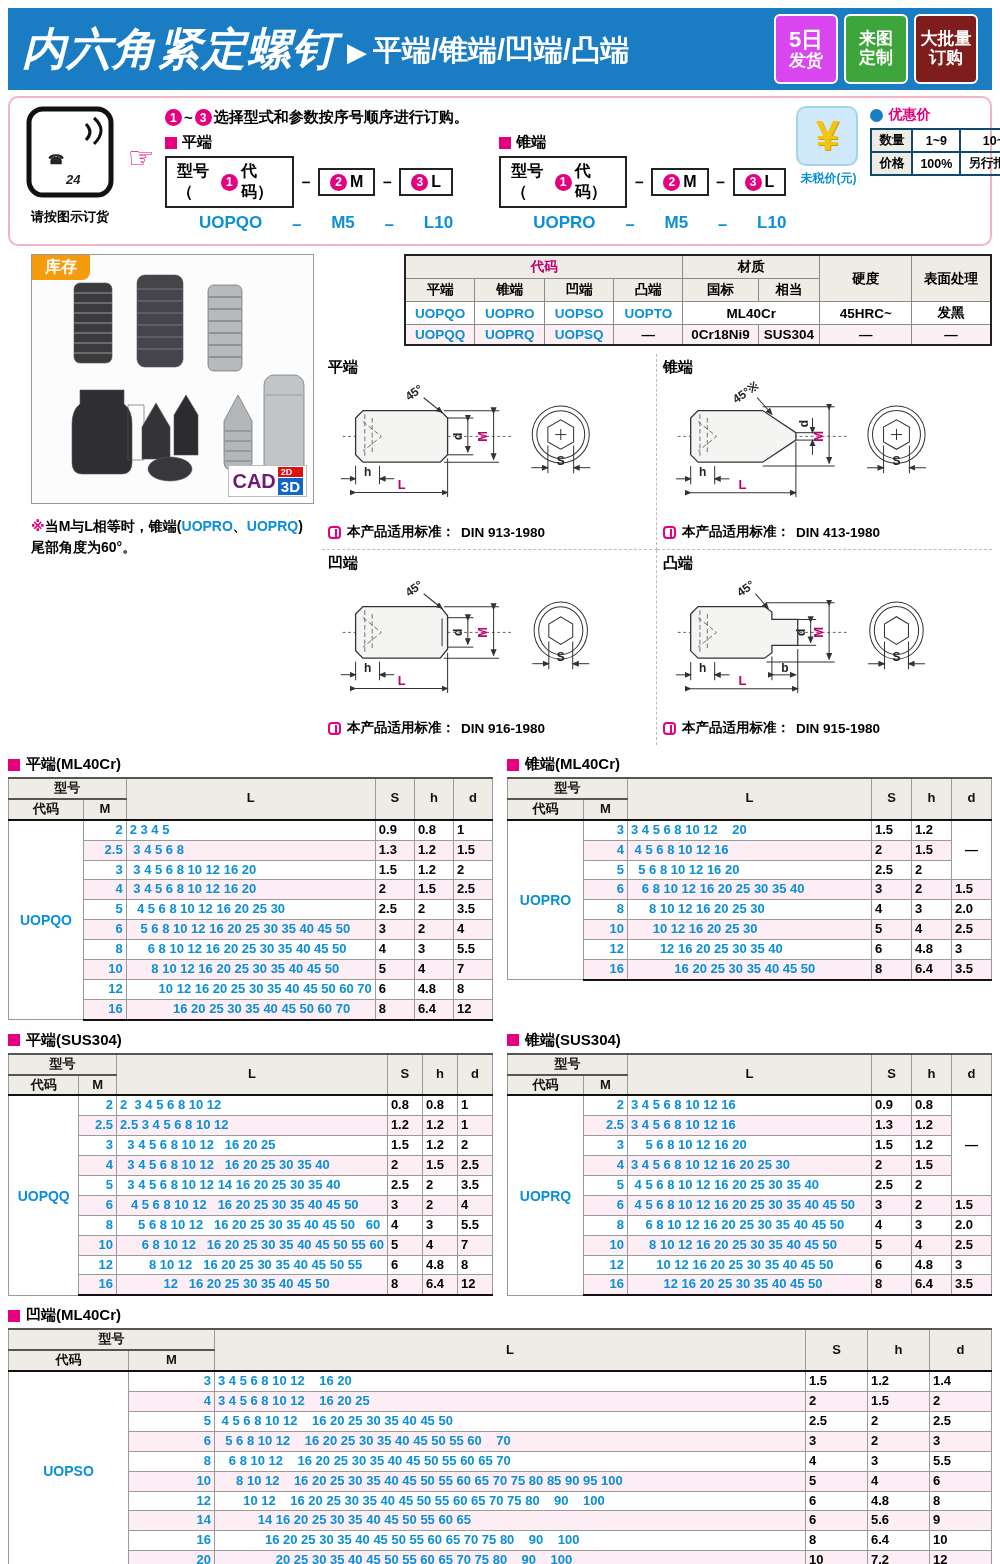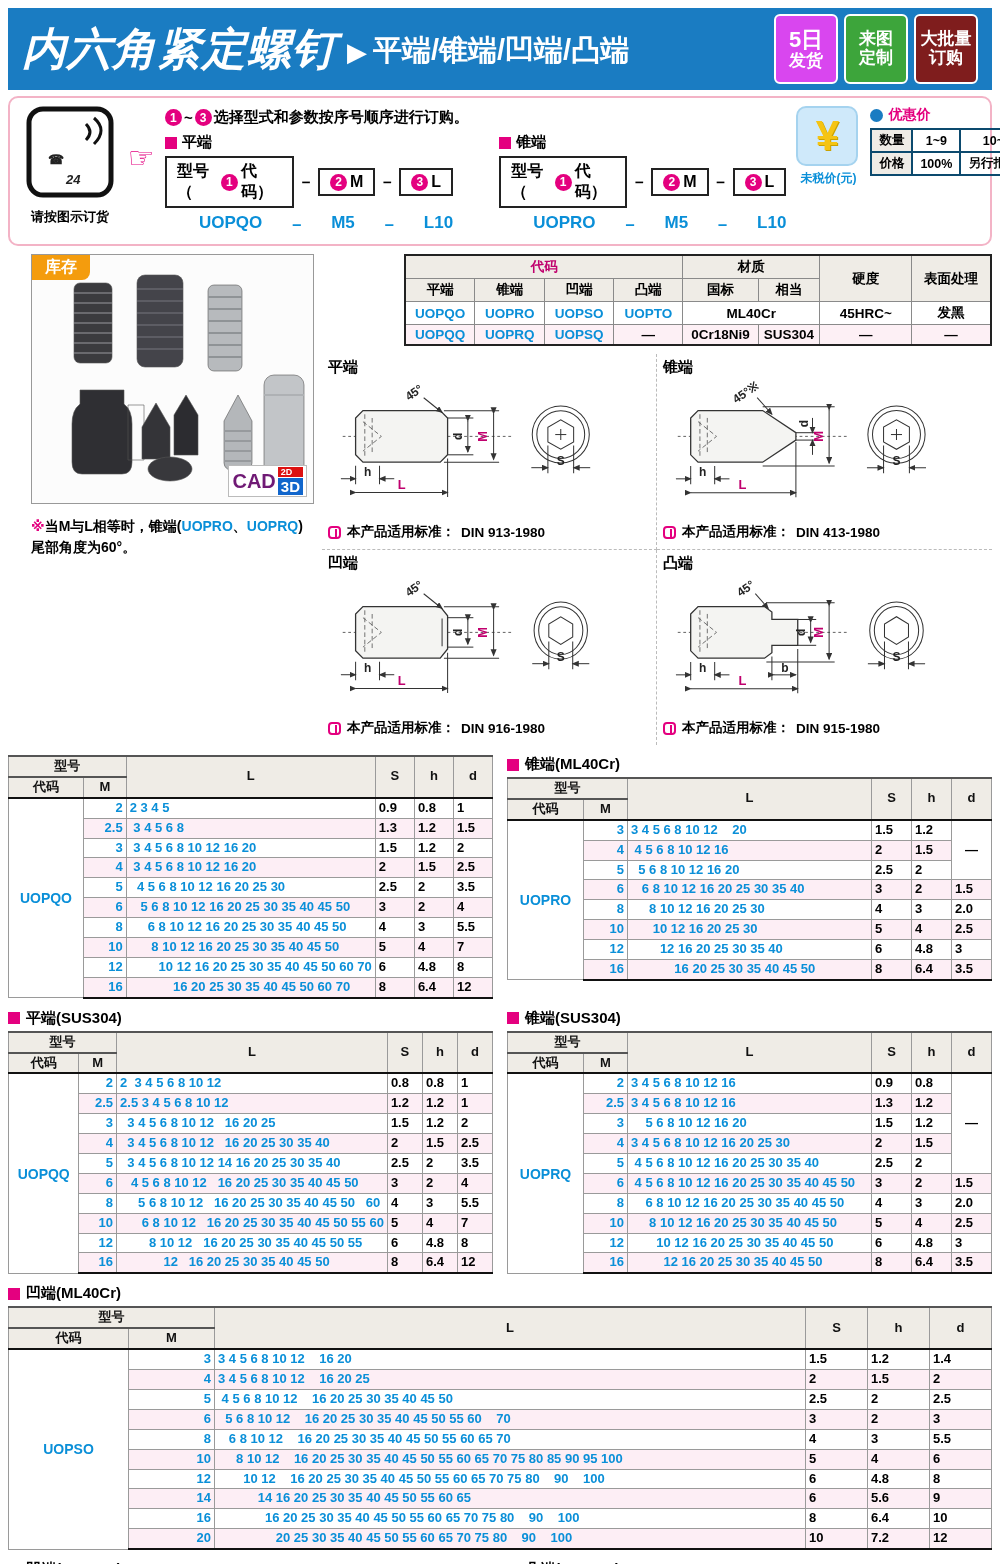--- a/index.html
+++ b/index.html
@@ -546,20 +546,24 @@
               <span>DIN 915-1980</span>
           </div>
         </div>
       </div>
     </div>
   </div>
 
   <div class="tables-area">
     <div class="trow">
       <div class="spec-block">
+        <div class="spec-title">
+          <span class="sq"></span>
+          <span>平端(ML40Cr)</span>
+          </div>
         <div class="spec-host">
             <table class="spec">
               <thead>
                 <tr>
                   <th colspan="2">型号</th>
                   <th rowspan="2" class="th-l">L</th>
                   <th rowspan="2" class="th-dim">S</th>
                   <th rowspan="2" class="th-dim">h</th>
                   <th rowspan="2" class="th-dim">d</th>
                 </tr>

